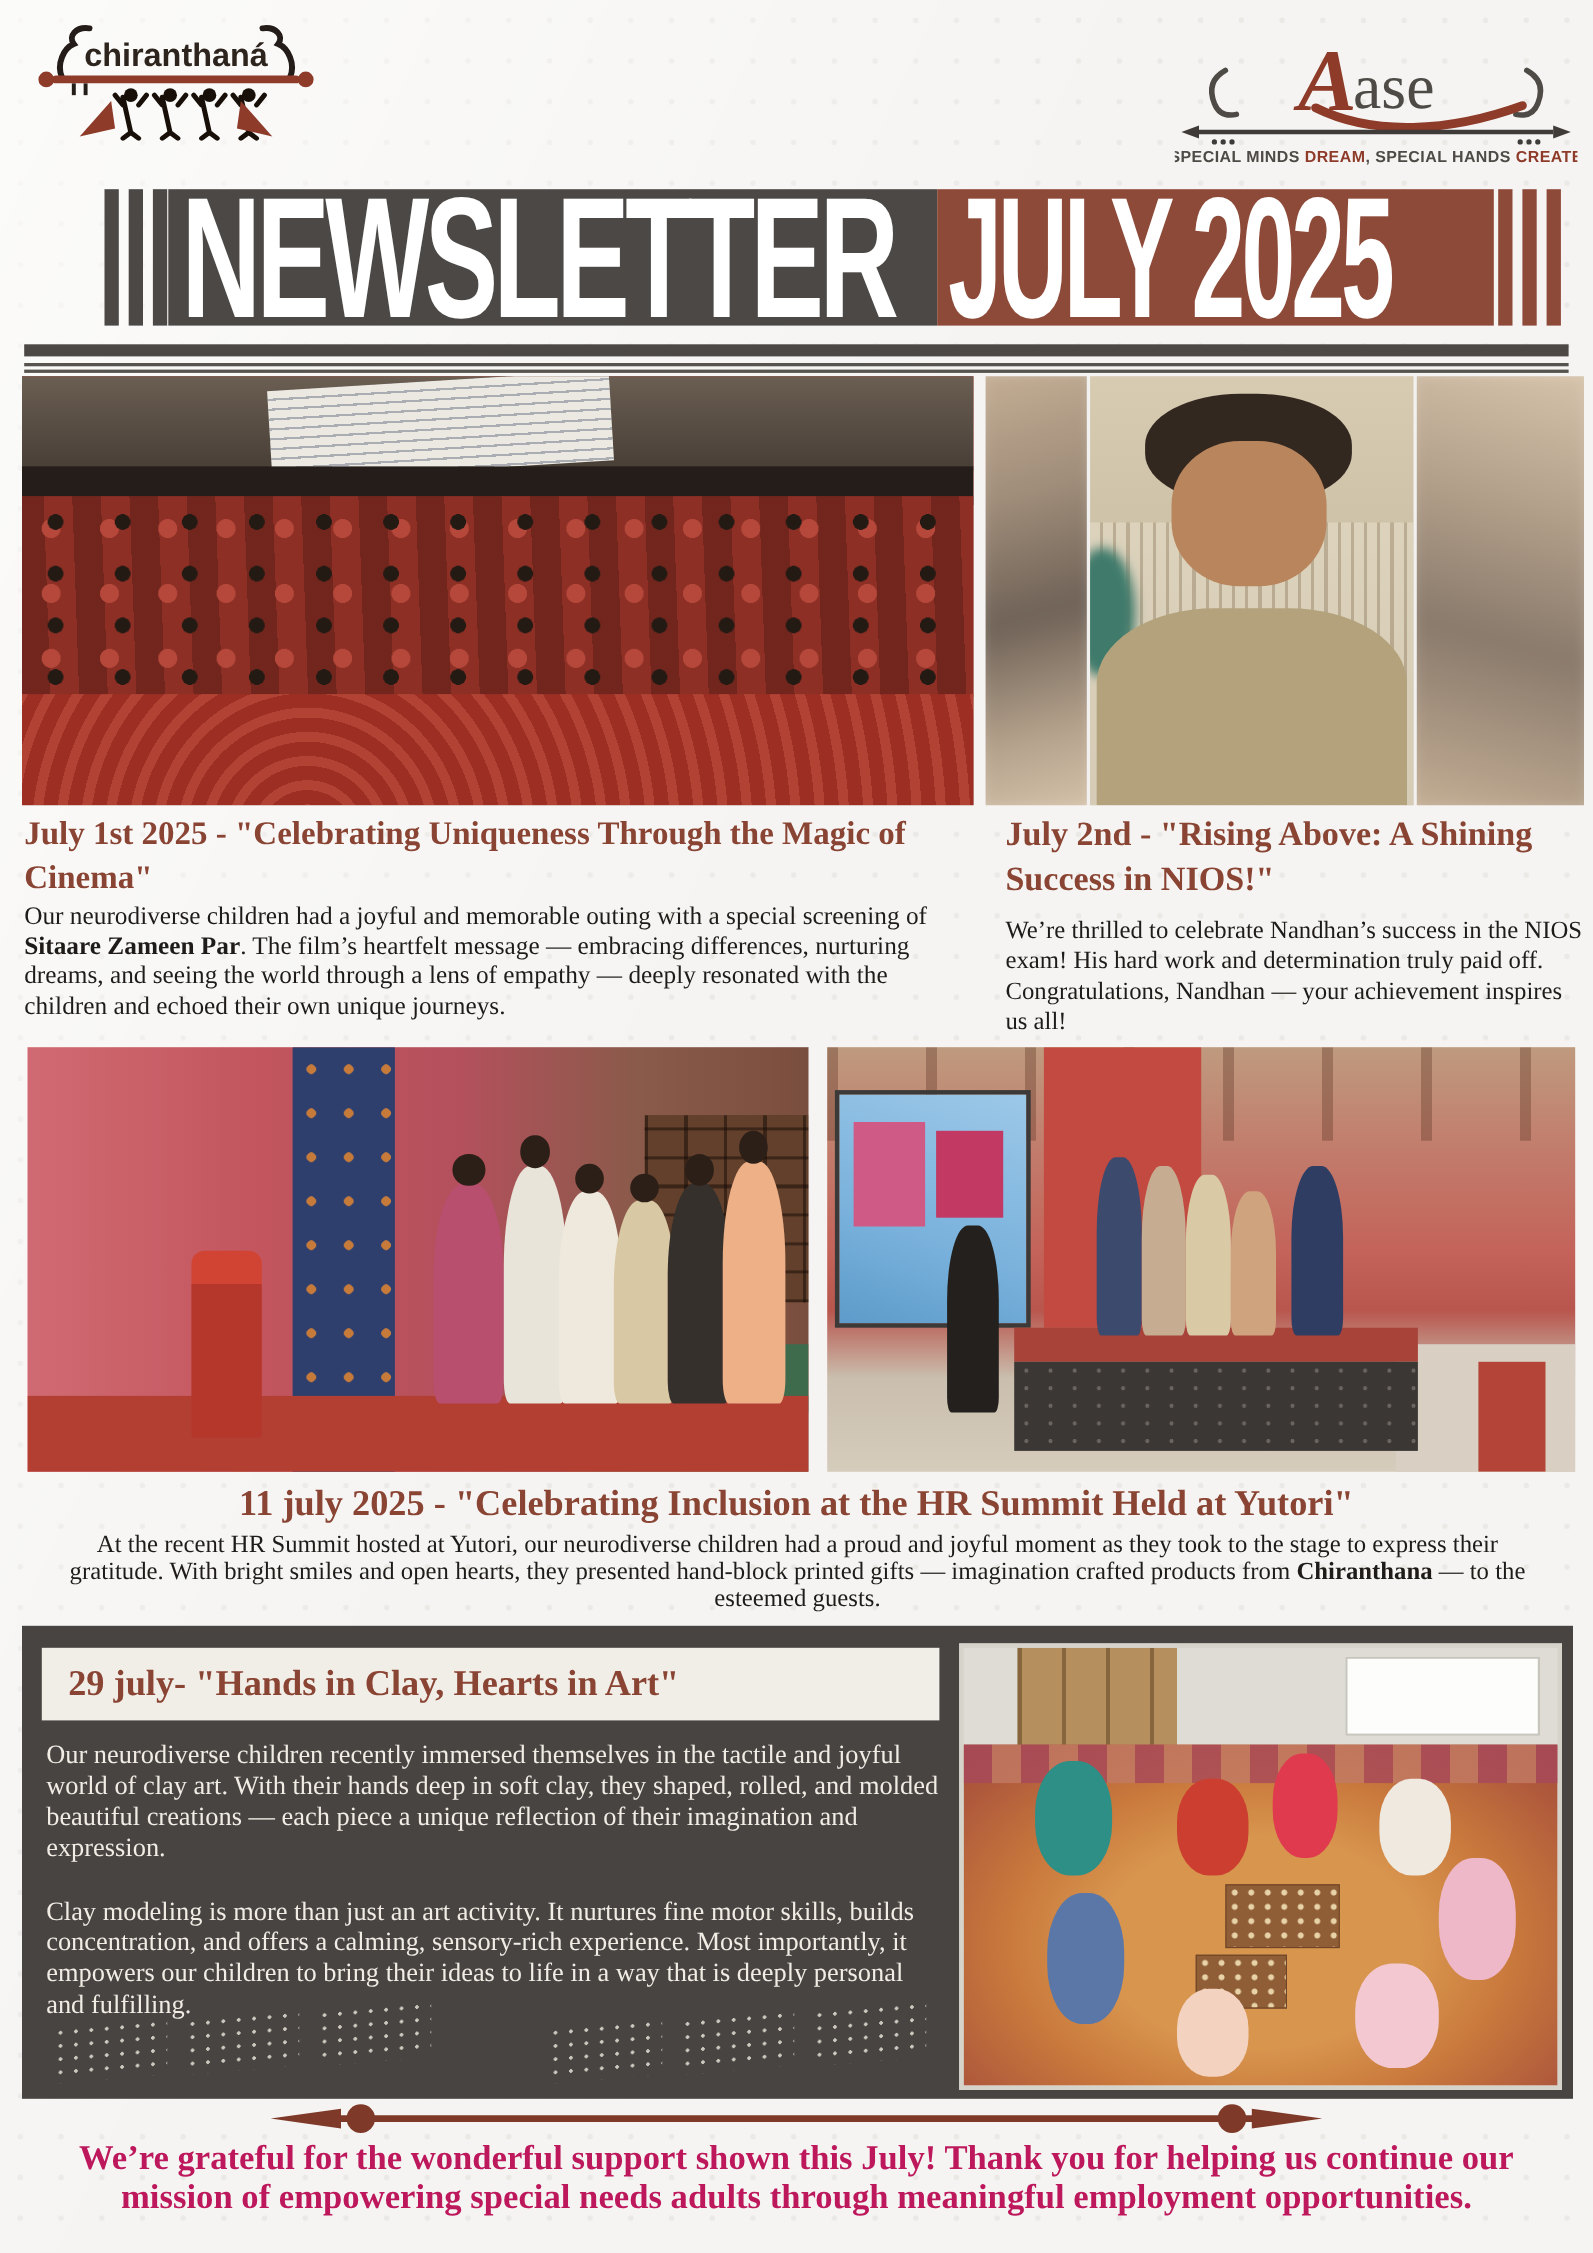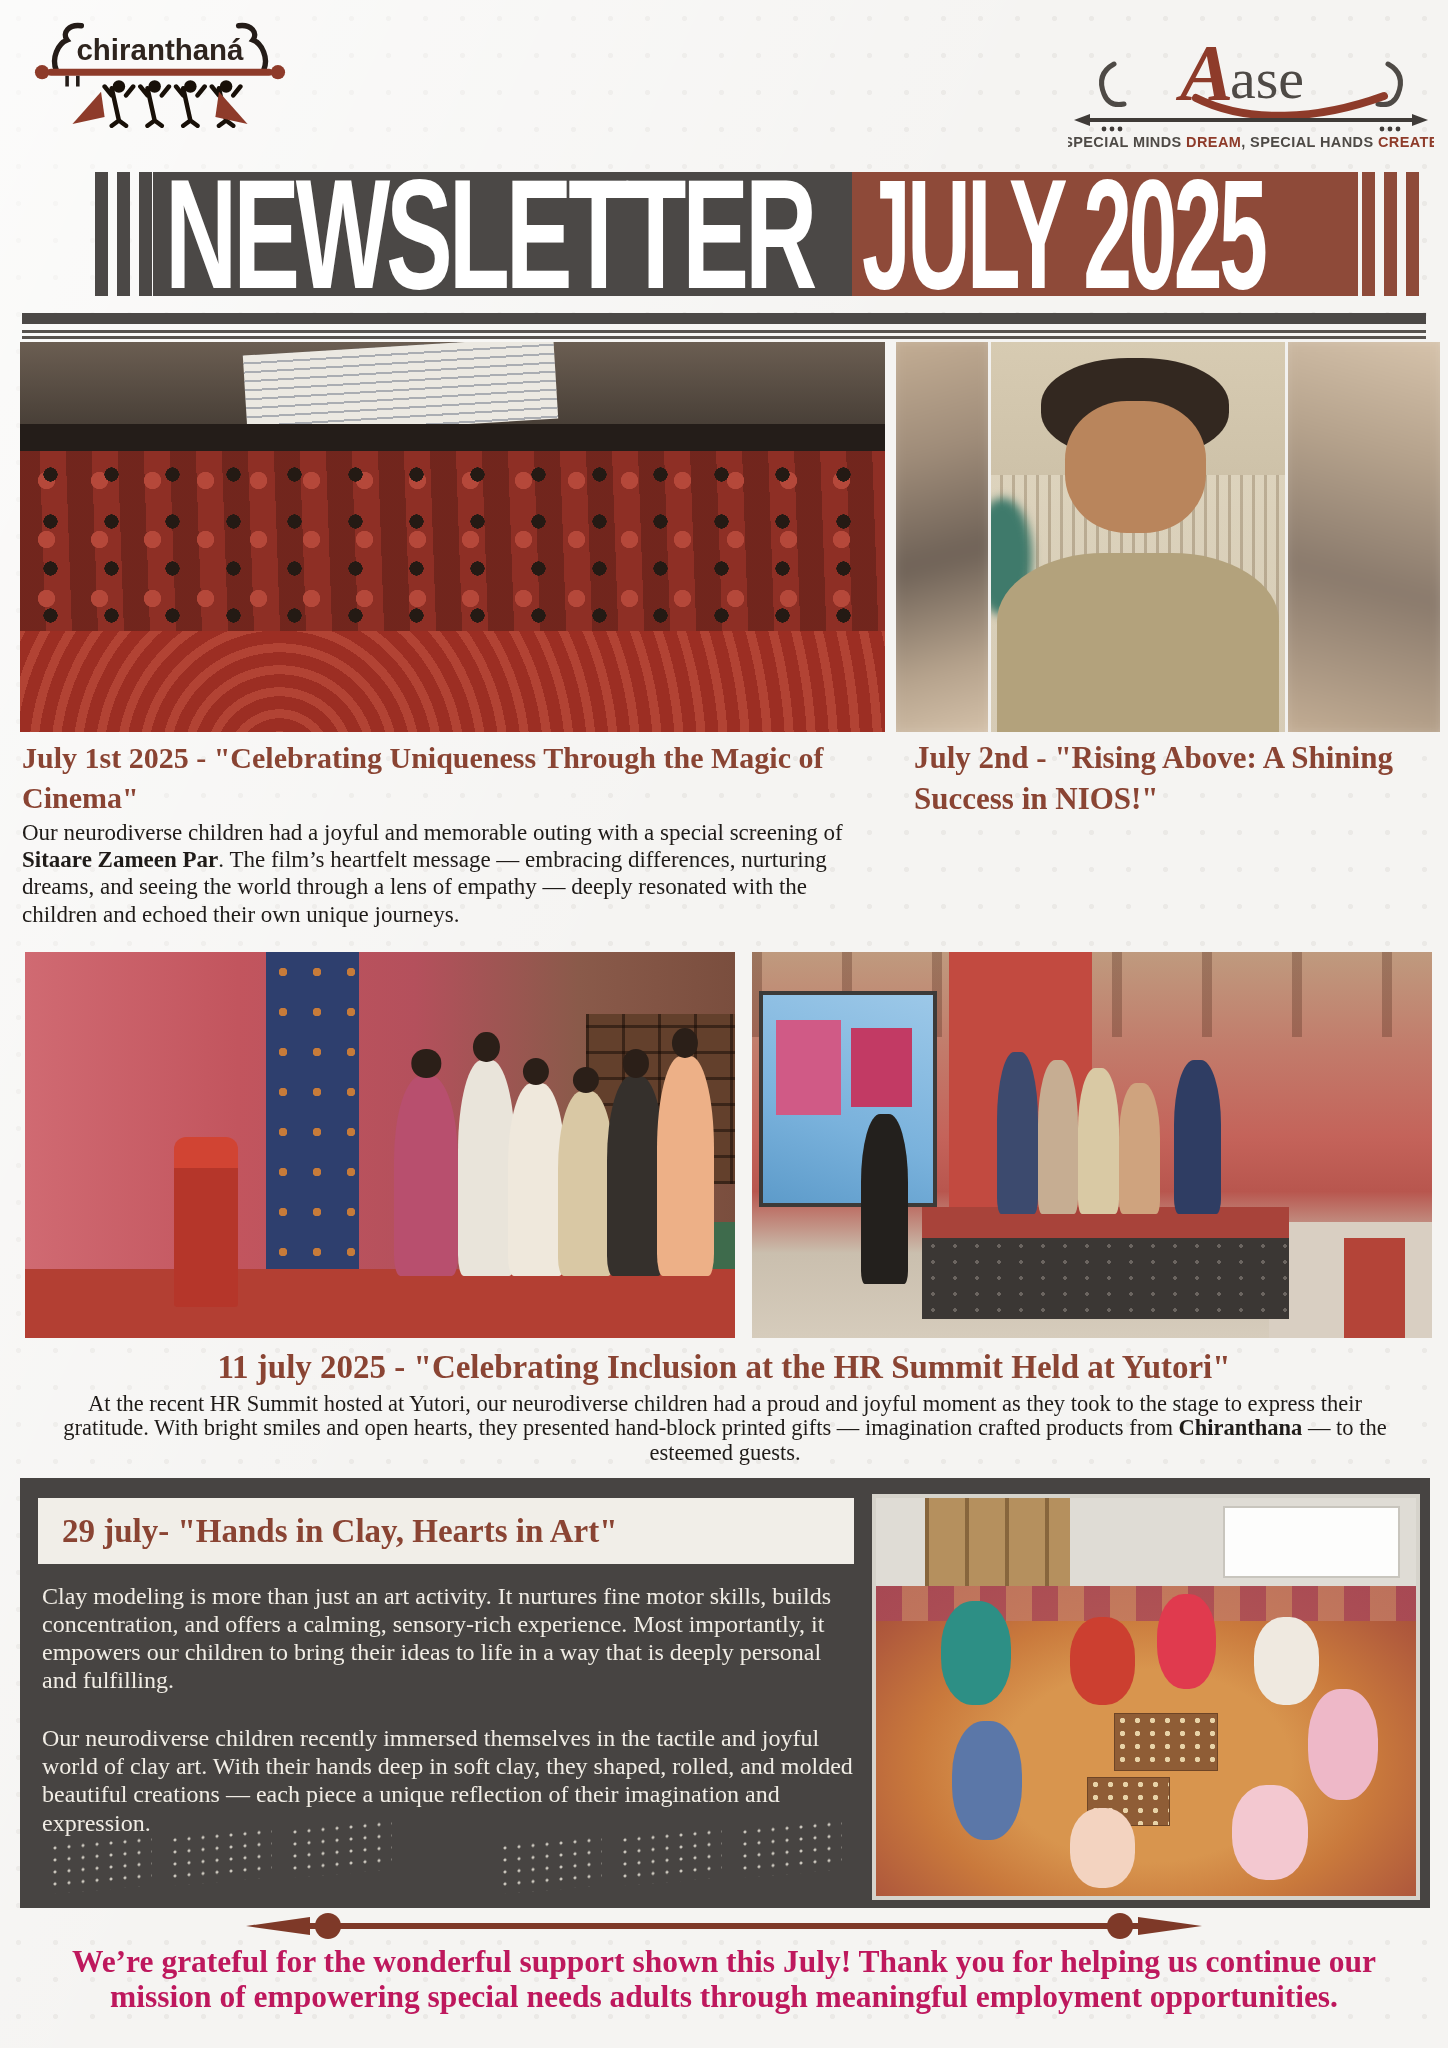--- a/index.html
+++ b/index.html
@@ -223,20 +223,21 @@
   </div>
 </div>
 
 <div id="article-cinema" class="abs">
   <h2 class="headline">July 1st 2025 - "Celebrating Uniqueness Through the Magic of Cinema"</h2>
   <p class="bodytext"><span>Our neurodiverse children had a joyful and memorable outing with a special screening of </span><strong>Sitaare Zameen Par</strong><span>. The film’s heartfelt message — embracing differences, nurturing dreams, and seeing the world through a lens of empathy — deeply resonated with the children and echoed their own unique journeys.</span></p>
 </div>
 
 <div id="article-nios" class="abs">
   <h2 class="headline">July 2nd - "Rising Above: A Shining Success in NIOS!"</h2>
+  <p class="bodytext">We’re thrilled to celebrate Nandhan’s success in the NIOS exam! His hard work and determination truly paid off. Congratulations, Nandhan — your achievement inspires us all!</p>
 </div>
 
 <div id="photo-summit-group" class="photo">
   <div class="ph sg-pillar"></div>
   <div class="ph sg-shelves"></div>
   <div class="ph sg-green"></div>
   <div class="ph sg-carpet"></div>
   <div class="ph sg-postbox"></div>
   <div class="fig" style="left:52%;width:9%;height:52%;background:#b84f6e;">
       <div class="head"></div>
@@ -278,22 +279,22 @@
 </div>
 
 <h2 id="summit-heading" class="abs headline">11 july 2025 - "Celebrating Inclusion at the HR Summit Held at Yutori"</h2>
 <p id="summit-body" class="abs bodytext"><span>At the recent HR Summit hosted at Yutori, our neurodiverse children had a proud and joyful moment as they took to the stage to express their gratitude. With bright smiles and open hearts, they presented hand-block printed gifts — imagination crafted products from </span><strong>Chiranthana</strong><span> — to the esteemed guests.</span></p>
 
 <div id="clay-box" class="abs">
   <div id="clay-header-bar">
     <h2 class="headline">29 july- "Hands in Clay, Hearts in Art"</h2>
   </div>
   <div id="clay-text">
+    <p>Our neurodiverse children recently immersed themselves in the tactile and joyful world of clay art. With their hands deep in soft clay, they shaped, rolled, and molded beautiful creations — each piece a unique reflection of their imagination and expression.</p>
     <p>Clay modeling is more than just an art activity. It nurtures fine motor skills, builds concentration, and offers a calming, sensory-rich experience. Most importantly, it empowers our children to bring their ideas to life in a way that is deeply personal and fulfilling.</p>
-    <p>Our neurodiverse children recently immersed themselves in the tactile and joyful world of clay art. With their hands deep in soft clay, they shaped, rolled, and molded beautiful creations — each piece a unique reflection of their imagination and expression.</p>
   </div>
   <div class="dots" style="left:28px;bottom:18px;"></div>
   <div class="dots" style="left:148px;bottom:26px;"></div>
   <div class="dots" style="left:268px;bottom:34px;"></div>
   <div class="dots" style="left:478px;bottom:18px;"></div>
   <div class="dots" style="left:598px;bottom:26px;"></div>
   <div class="dots" style="left:718px;bottom:34px;"></div>
 
   <div id="photo-clay" class="photo">
     <div class="ph cl-board"></div>

